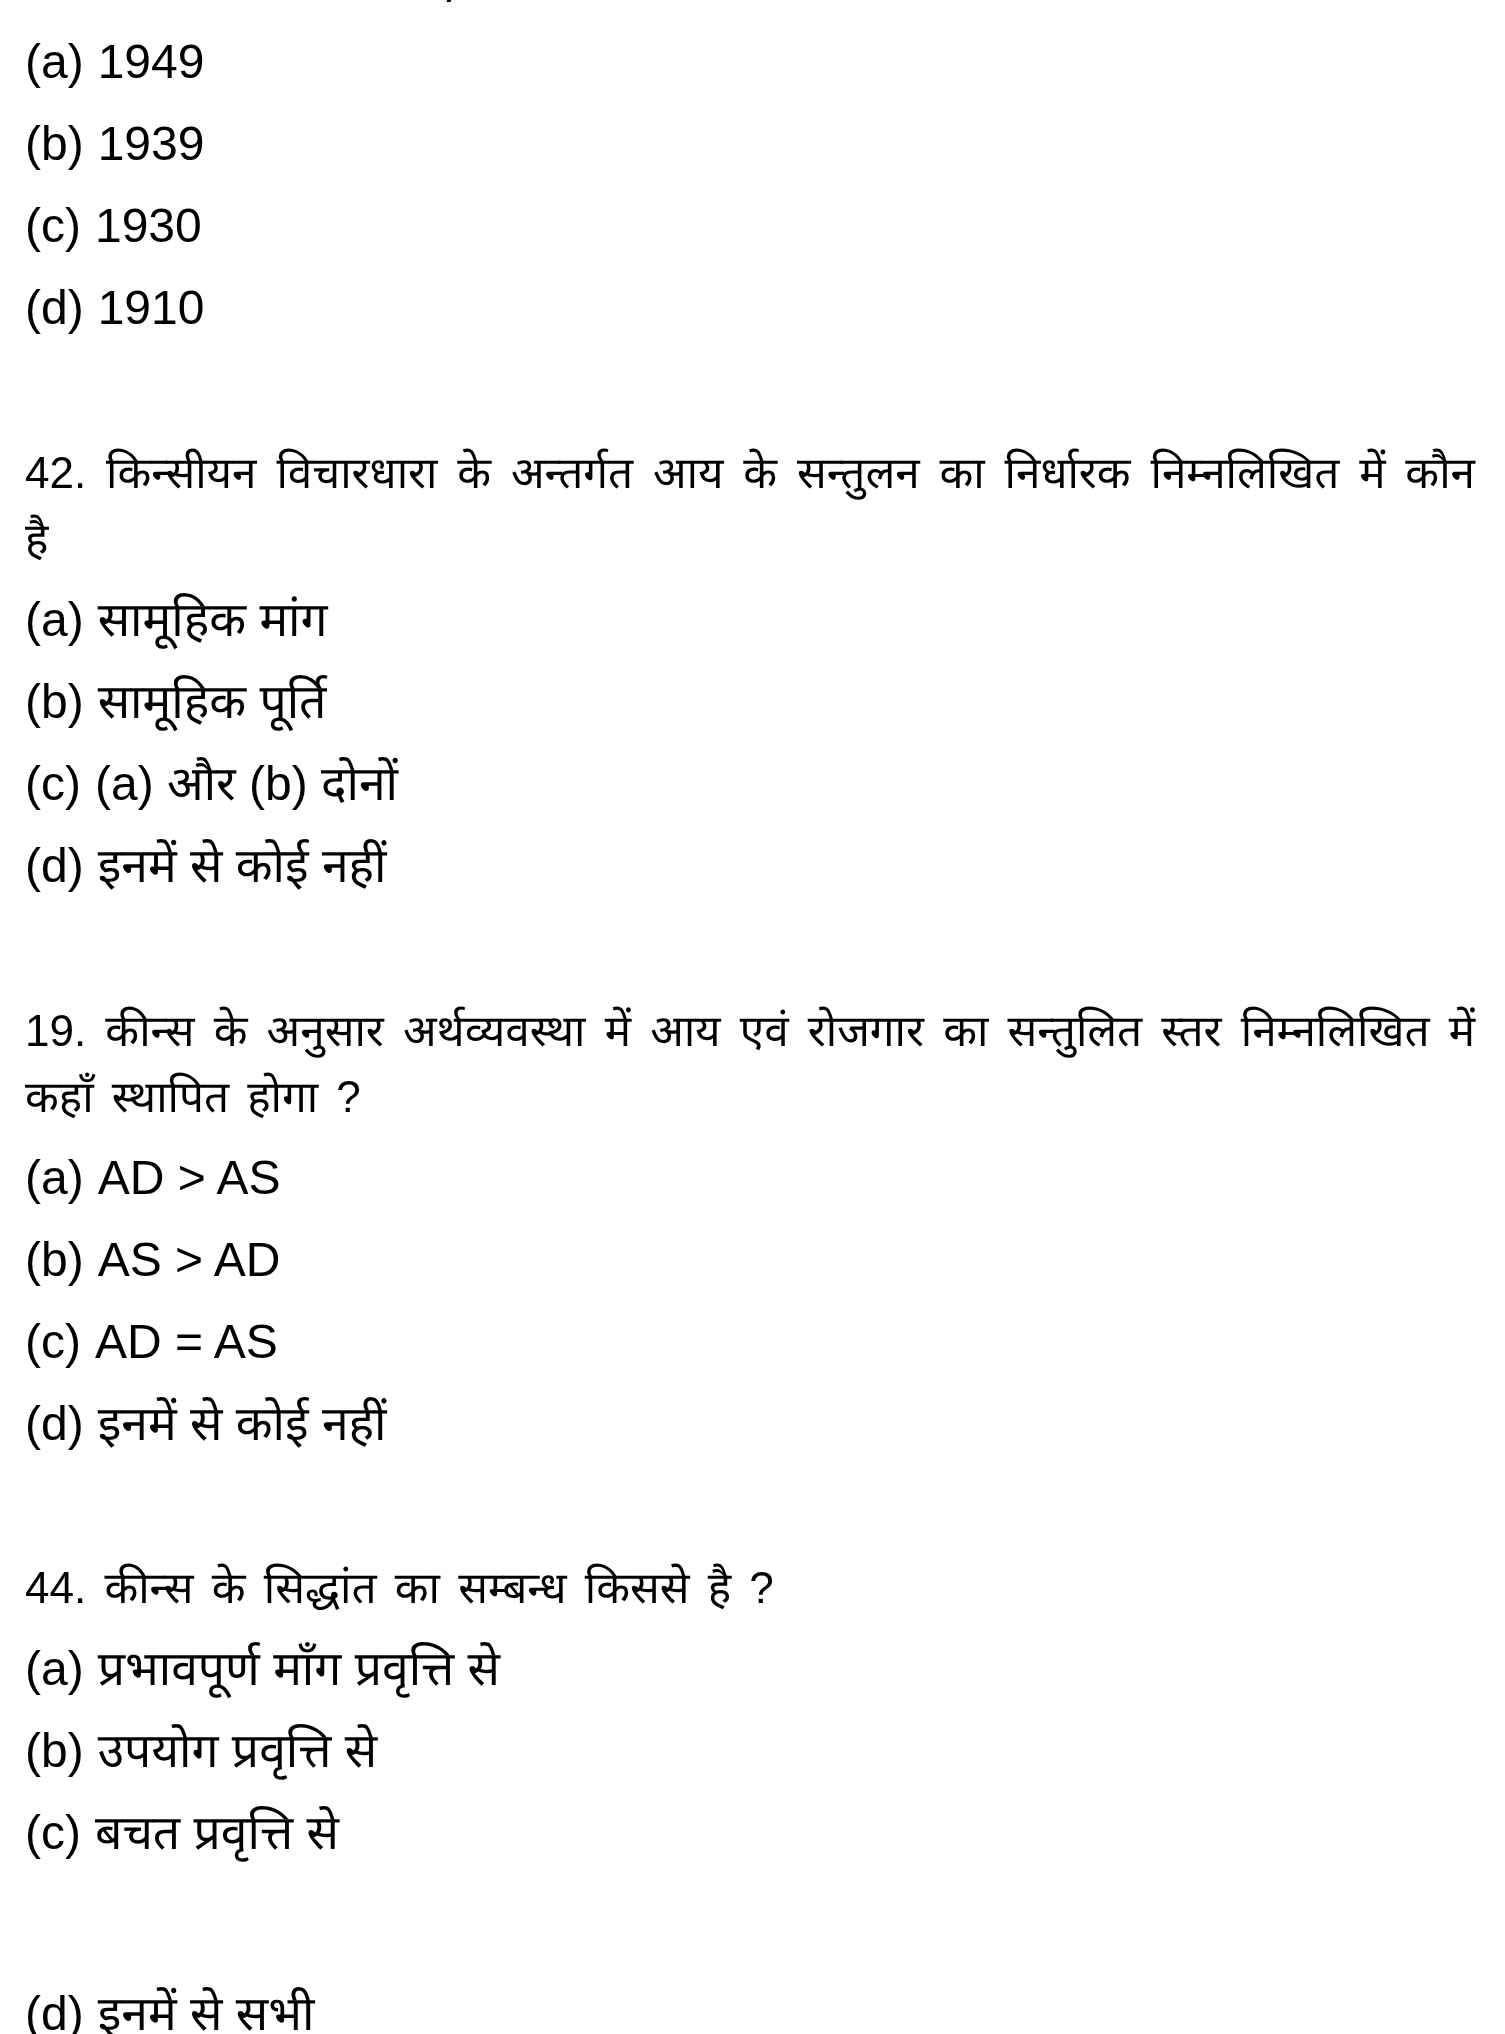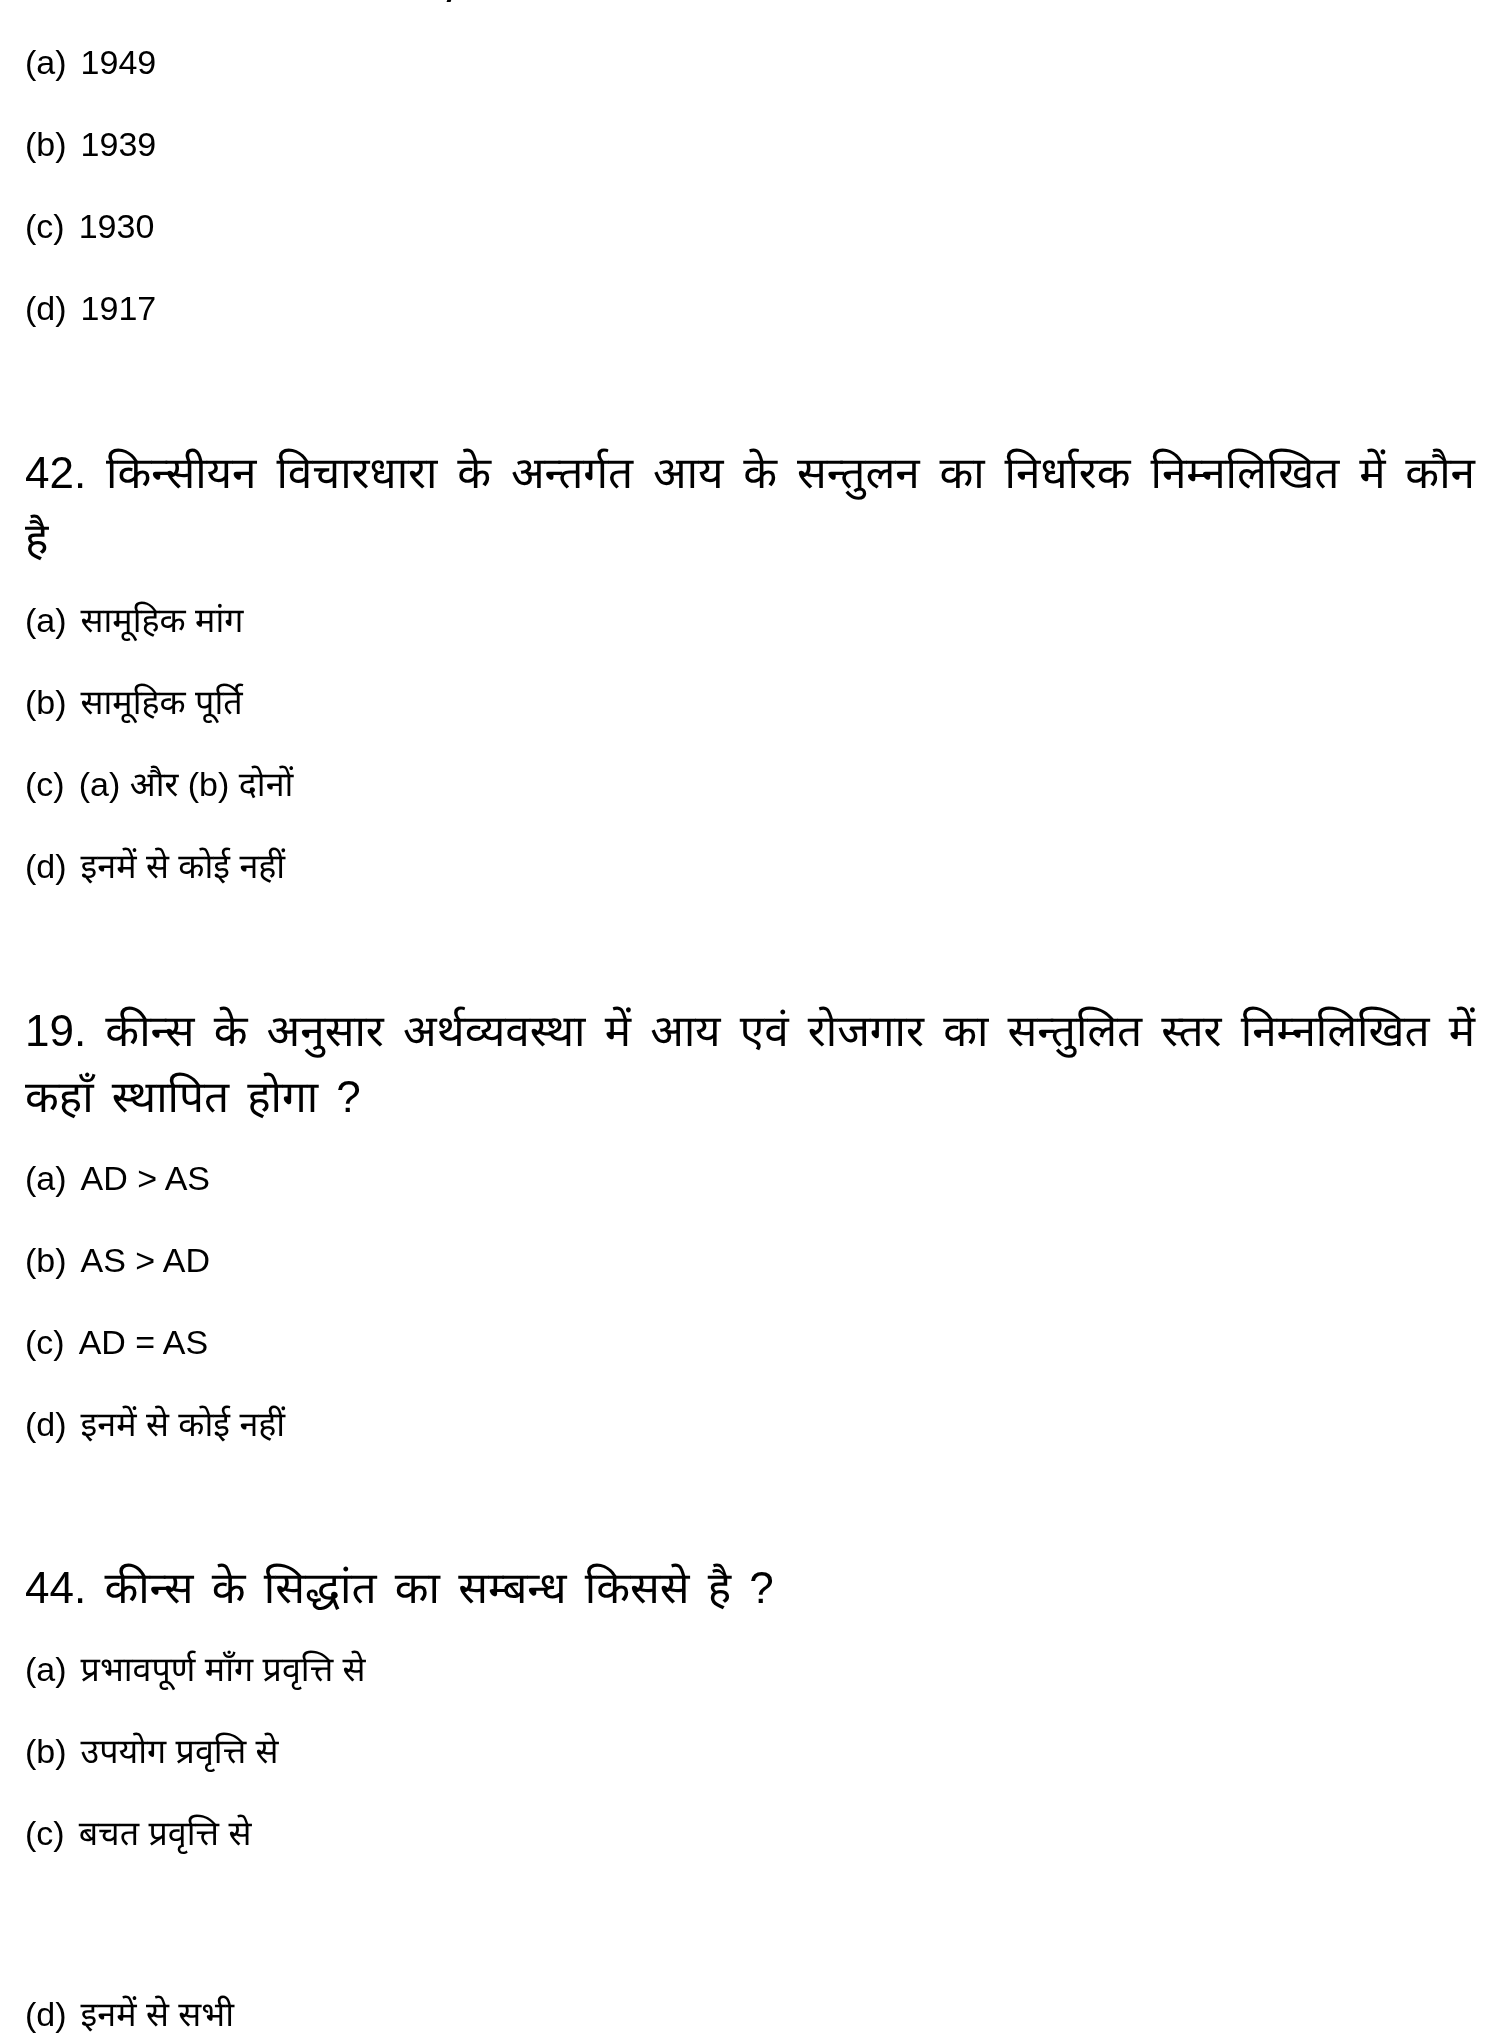--- a/index.html
+++ b/index.html
@@ -11,21 +11,21 @@
       width: 1505px;
       height: 2034px;
       position: relative;
       overflow: hidden;
       color: #000000;
       font-family: "Liberation Sans", "DejaVu Sans", sans-serif;
     }
     .line {
       position: absolute;
       left: 25px;
-      font-size: 34px;
+      font-size: 48px;
       line-height: 44px;
       white-space: nowrap;
       text-align: center;
     }
     .q-line {
       position: absolute;
       left: 25px;
       width: 1450px;
       font-size: 44px;
       line-height: 66px;
@@ -55,21 +55,21 @@
     <div class="line" style="top:40px">
       <span class="opt-label">(a)</span><span>1949</span>
     </div>
     <div class="line" style="top:122px">
       <span class="opt-label">(b)</span><span>1939</span>
     </div>
     <div class="line" style="top:204px">
       <span class="opt-label">(c)</span><span>1930</span>
     </div>
     <div class="line" style="top:286px">
-      <span class="opt-label">(d)</span><span>1917</span>
+      <span class="opt-label">(d)</span><span>1910</span>
     </div>
   </div>
 
   <div>
     <div class="q-line" style="top:440px">
       <span>42.</span>
       <span>किन्सीयन विचारधारा के अन्तर्गत आय के सन्तुलन का निर्धारक निम्नलिखित में कौन है</span>
     </div>
     <div class="line" style="top:598px">
       <span class="opt-label">(a)</span><span>सामूहिक मांग</span>

